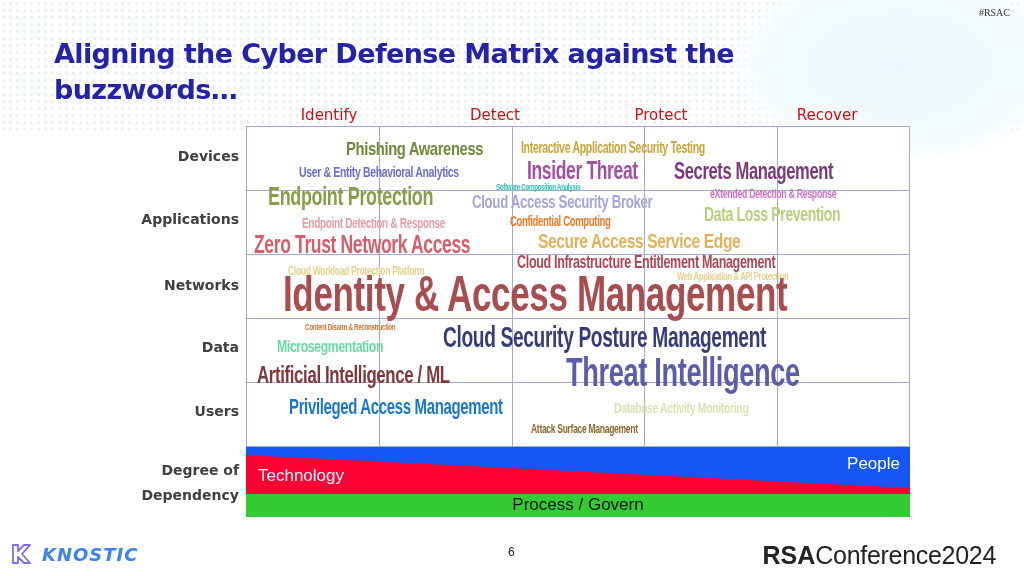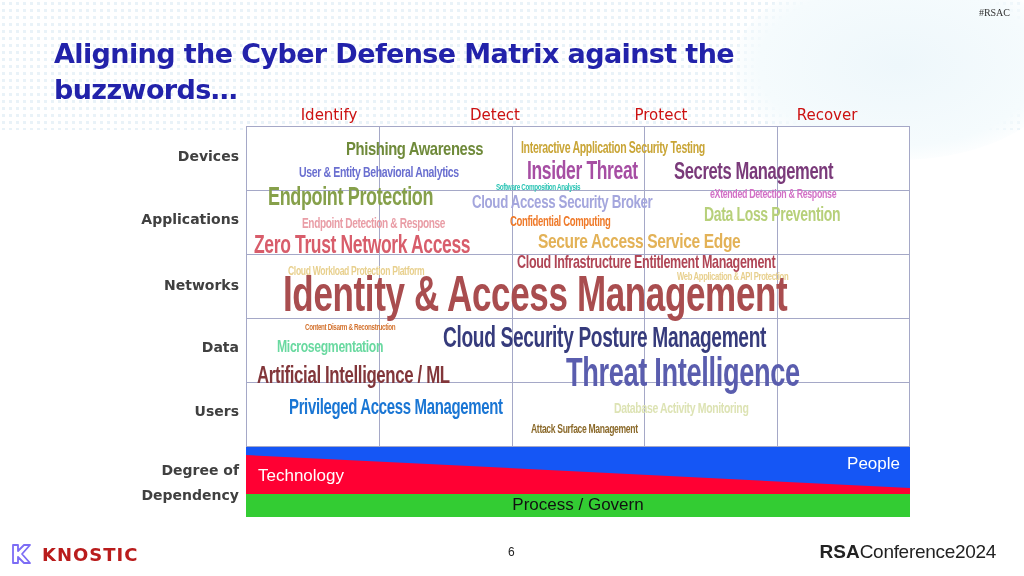--- a/index.html
+++ b/index.html
@@ -54,23 +54,23 @@
     transform-origin: left top; letter-spacing: -0.5px;
   }
 
   .dependency { position: absolute; left: 246px; top: 447px; width: 664px; height: 70px; }
   .dep-svg { position: absolute; left: 0; top: 0; }
   .dep-label { position: absolute; color: #fff; font-family: "Liberation Sans", sans-serif; font-size: 17px; }
   .dep-process { position: absolute; left: 0; width: 664px; top: 47px; height: 22px; text-align: center;
     font-family: "Liberation Sans", sans-serif; font-size: 17px; color: #111; line-height: 22px; }
 
   .footer-logo { position: absolute; left: 10px; top: 543px; display: flex; align-items: center; gap: 10px; }
-  .footer-logo .brand { font-family: "DejaVu Sans", sans-serif; font-weight: bold; font-size: 18px; letter-spacing: 1px; color: #b91c1c; }
+  .footer-logo .brand { font-family: "DejaVu Sans", sans-serif; font-weight: bold; font-size: 18px; letter-spacing: 1px; color: #3b82f6; font-style: italic; }
   .page-num { position: absolute; left: 508px; top: 545px; font-family: "Liberation Sans", sans-serif; font-size: 12px; color: #222; }
-  .rsa { position: absolute; right: 28px; top: 541px; font-family: "Liberation Sans", sans-serif; font-size: 19px; color: #222; letter-spacing: -0.3px; }
+  .rsa { position: absolute; right: 28px; top: 541px; font-family: "Liberation Sans", sans-serif; font-size: 25px; color: #222; letter-spacing: -0.3px; }
   .rsa b { font-weight: bold; letter-spacing: 0; }
   .rsa .thin { font-weight: normal; }
 </style>
 </head>
 <body>
 
 <div class="bg-dots"></div>
 <div class="bg-blob"></div>
 
 <div class="hashtag">#RSAC</div>

